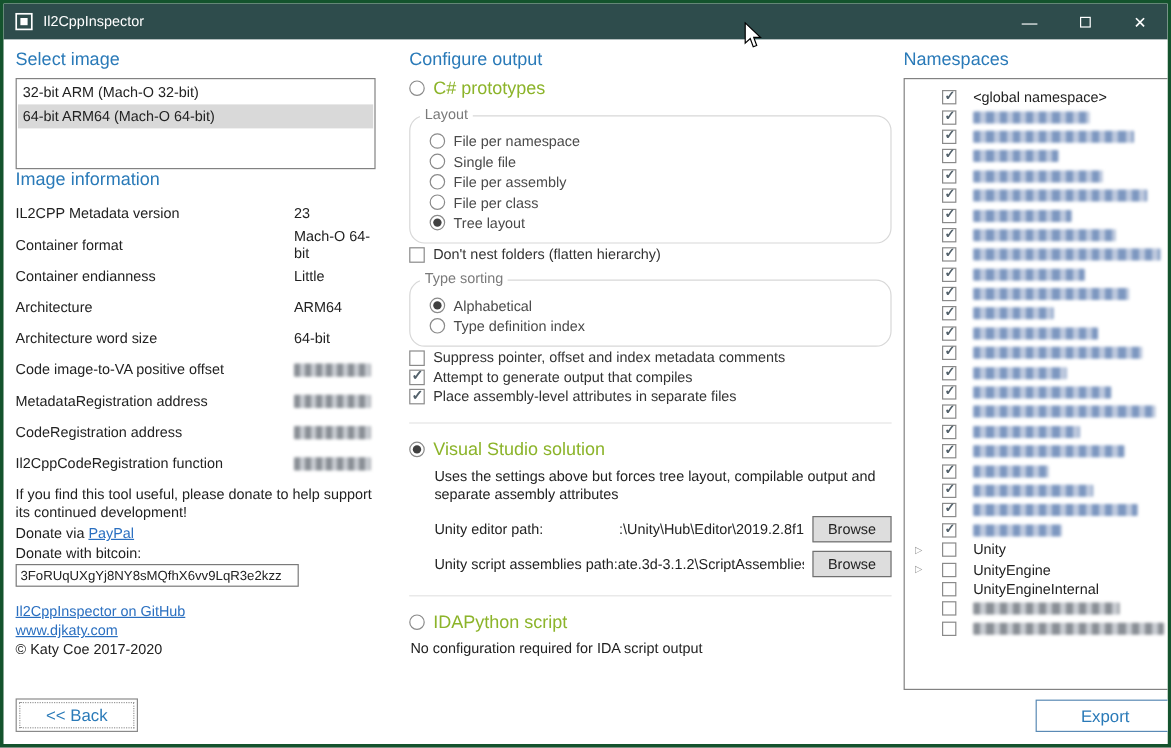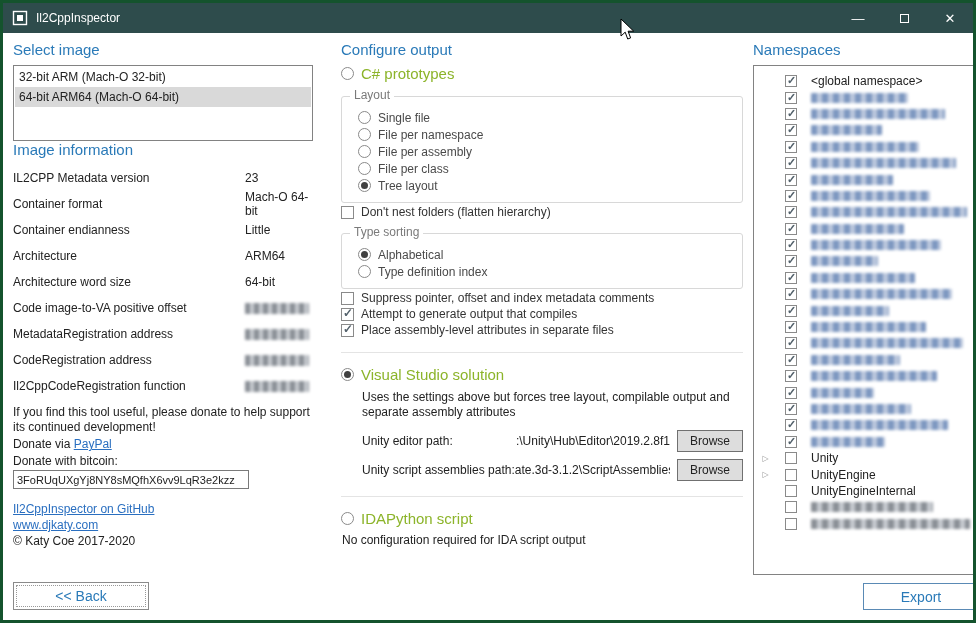--- a/index.html
+++ b/index.html
@@ -38,31 +38,31 @@
             filter:blur(1.4px); }
   .donate-text { margin-top:6px; line-height:15px; }
   .donate-line { margin-top:1px; line-height:16px; }
   .link { color:#2a6fc0; text-decoration:underline; cursor:pointer; }
   .block-link { display:block; line-height:16px; }
   .bitcoin-input { width:236px; height:19px; border:1px solid #7a7a7a; font-family:"Liberation Sans",sans-serif;
                    font-size:11px; padding:0 3px; margin:1px 0 12px 0; color:#222; }
   .copyright { line-height:16px; }
   .big-btn { background:#fff; border:1px solid #8a8a8a; color:#2a7ab8; font-size:14px;
              font-family:"Liberation Sans",sans-serif; cursor:pointer; }
-  .back-btn { margin-top:auto; width:136px; height:28px; outline:1px dotted #999; outline-offset:-4px; }
+  .back-btn { margin-top:auto; width:102px; height:28px; outline:1px dotted #999; outline-offset:-4px; }
   .export-btn { margin-top:8px; margin-left:auto; width:116px; height:27px; border-color:#5a8ab5; }
 
   
   .section-head { display:flex; align-items:center; gap:7px; margin-top:2px; }
   .green { color:#8cb42a; font-size:15px; }
   .radio { width:13px; height:13px; border:1px solid #8a8a8a; border-radius:50%; background:#fff; position:relative; flex:none; }
   .radio.sel::after { content:""; position:absolute; inset:2px; border-radius:50%; background:#404040; }
   .checkbox { width:13px; height:13px; border:1px solid #8a8a8a; background:#fff; position:relative; flex:none; }
   .checkbox.checked::after { content:"\2713"; position:absolute; top:-2px; left:1px; font-size:12px; font-weight:bold; color:#53616b; line-height:13px; }
-  .groupbox { border:1px solid #d8d8d8; border-radius:3px; position:relative; margin:14px 0 0 0; padding:12px 14px 8px 16px; }
+  .groupbox { border:1px solid #d8d8d8; border-radius:13px; position:relative; margin:14px 0 0 0; padding:12px 14px 8px 16px; }
   .gb-label { position:absolute; top:-9px; left:8px; background:#fff; padding:0 4px; color:#7a7a7a; font-size:12px; }
   .opt-line { display:flex; align-items:center; gap:7px; height:17px; color:#4a4a4a; }
   .cb-line { display:flex; align-items:center; gap:7px; margin-top:2px; color:#333; }
   .sep { border-top:1px solid #e4e4e4; margin:15px 0 13px 0; }
   .vs-desc { margin:7px 0 10px 21px; line-height:15px; width:370px; }
   .path-row { display:flex; align-items:center; margin:0 0 7px 21px; }
   .path-label { flex:none; }
   .path-value { flex:1; text-align:right; margin-right:7px; white-space:nowrap; overflow:hidden; }
   .browse-btn { width:66px; height:22px; background:#ddd; border:1px solid #707070; font-size:12px;
                 font-family:"Liberation Sans",sans-serif; color:#222; cursor:pointer; flex:none; }
@@ -170,25 +170,25 @@
       <div class="section-head">
         <span class="radio"></span>
         <span class="green">C# prototypes</span>
       </div>
 
       <div class="groupbox">
         <span class="gb-label">Layout</span>
         <div id="layout-options">
             <div class="opt-line">
               <span class="radio"></span>
+              <span>File per namespace</span>
+            </div>
+            <div class="opt-line">
+              <span class="radio"></span>
               <span>Single file</span>
-            </div>
-            <div class="opt-line">
-              <span class="radio"></span>
-              <span>File per namespace</span>
             </div>
             <div class="opt-line">
               <span class="radio"></span>
               <span>File per assembly</span>
             </div>
             <div class="opt-line">
               <span class="radio"></span>
               <span>File per class</span>
             </div>
             <div class="opt-line">

